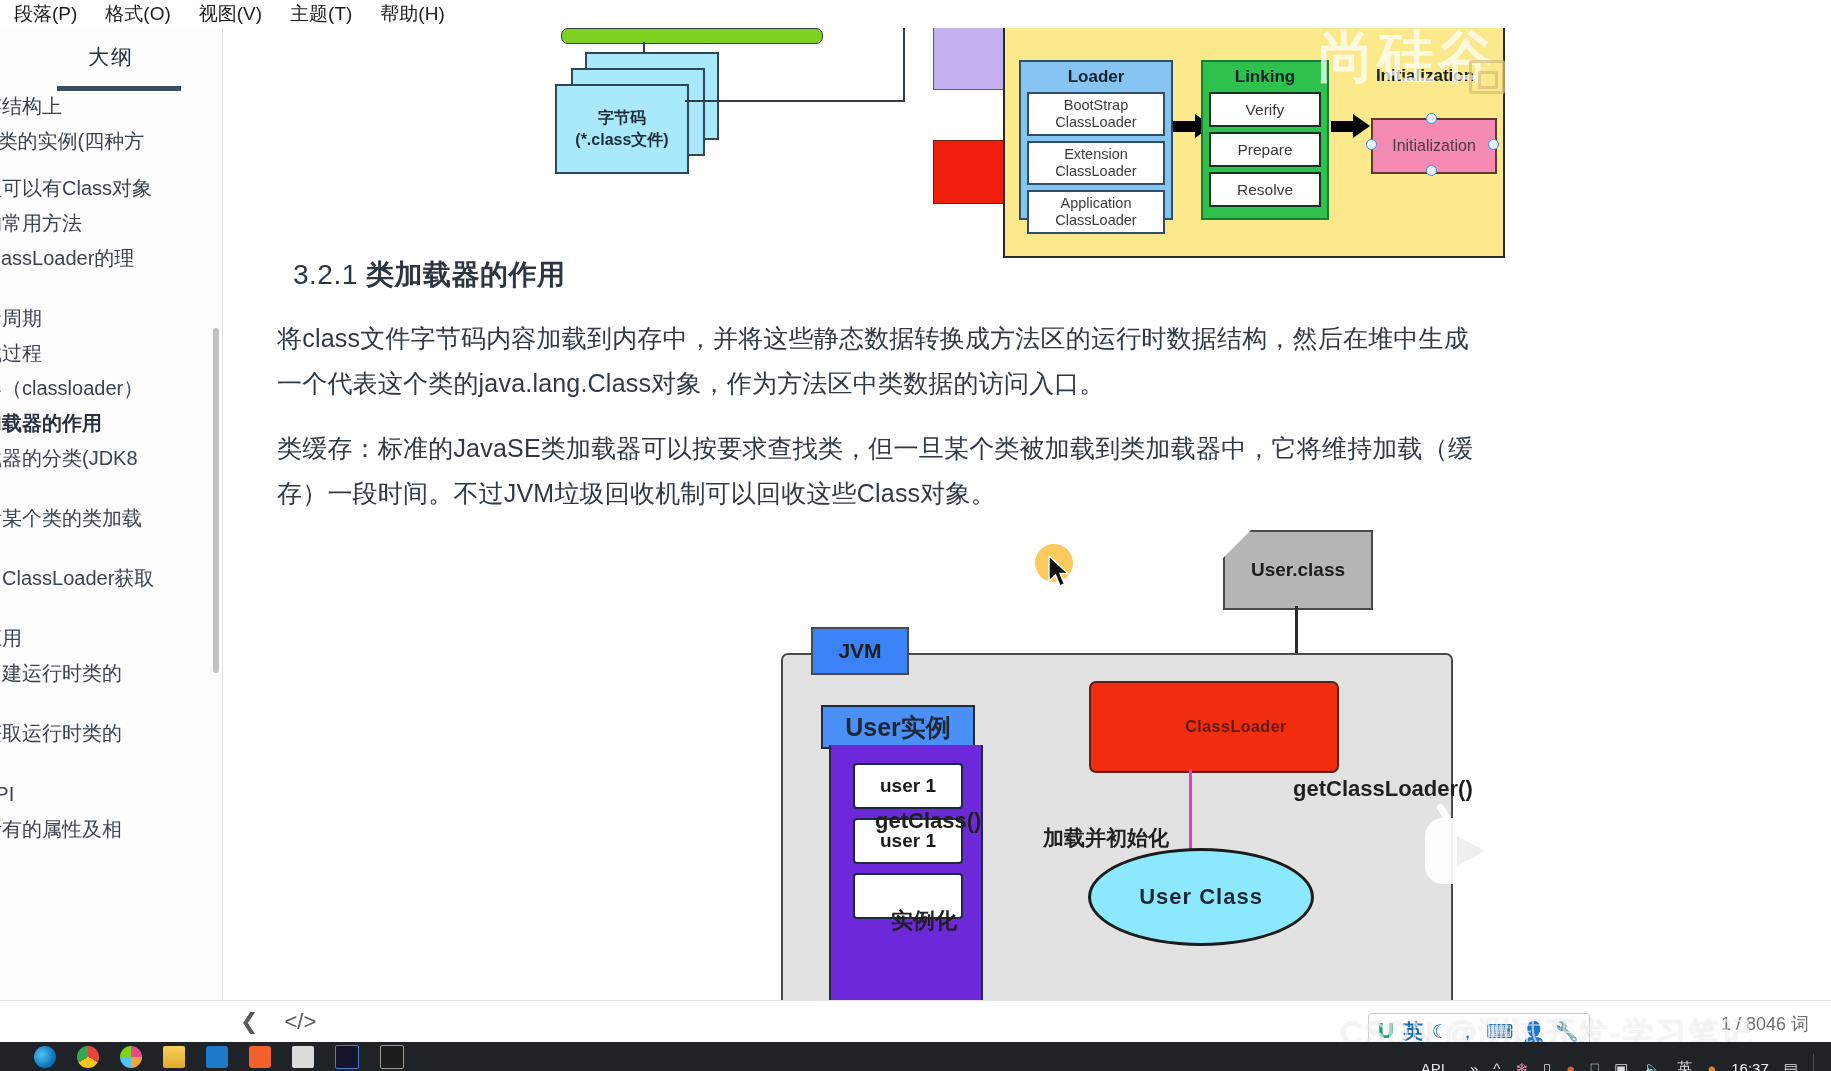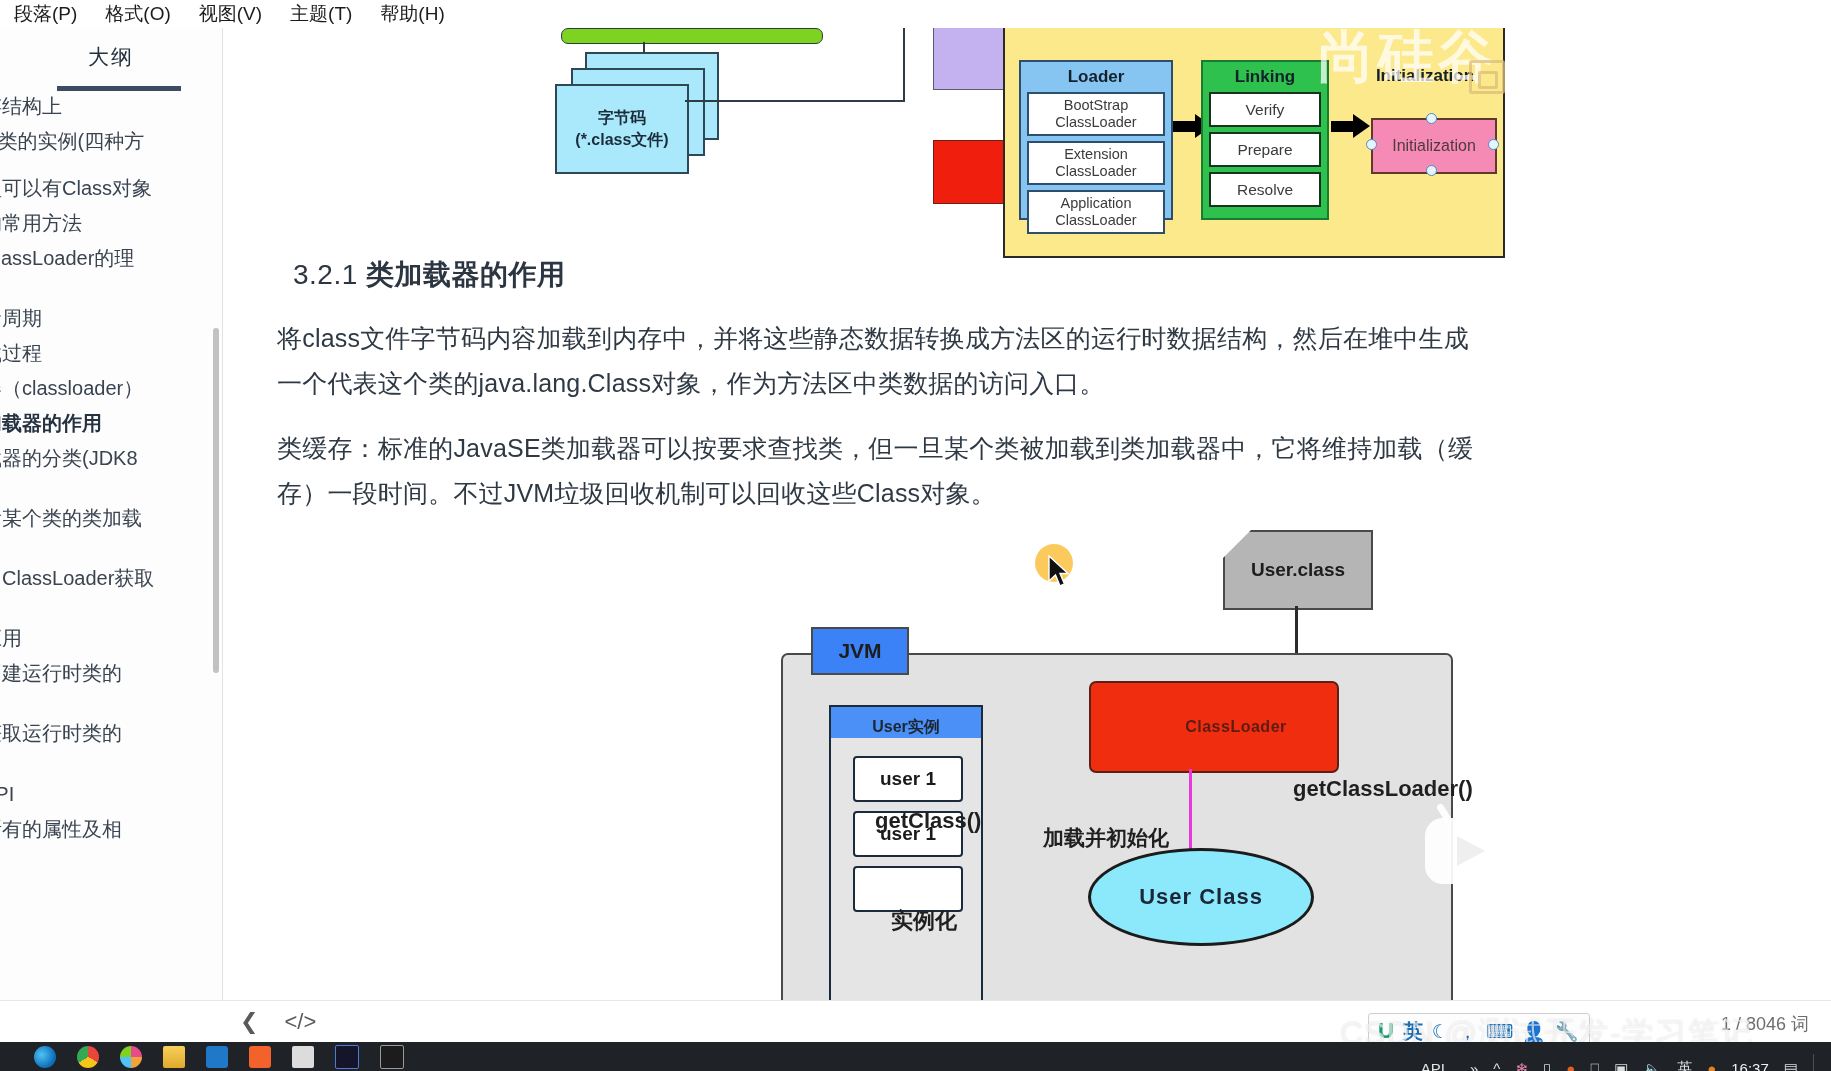--- a/index.html
+++ b/index.html
@@ -169,28 +169,28 @@
     position:absolute;left:228px;top:145px;width:668px;height:355px;
     background:#e2e2e2;border:2.5px solid #4a4a4a;border-radius:7px;
   }
   .jvm-tab{
     position:absolute;left:258px;top:119px;width:94px;height:44px;
     background:#3b82f6;border:2.5px solid #4a4a4a;
     display:flex;align-items:center;justify-content:center;
     font-size:21px;font-weight:bold;color:#1d1d1d;
   }
   .userinst{
-    position:absolute;left:276px;top:197px;width:150px;height:40px;
+    position:absolute;left:268px;top:197px;width:150px;height:40px;
     background:#4a90f7;border:2.5px solid #1b2b3b;
     display:flex;align-items:center;justify-content:center;
-    font-size:16px;font-weight:bold;color:#1d2633;
+    font-size:25px;font-weight:bold;color:#1d2633;
   }
   .userinst-body{
-    position:absolute;left:276px;top:230px;width:150px;height:263px;
-    background:#e5e5e5;border:2.5px solid #1b2b3b;border-top:none;
+    position:absolute;left:276px;top:237px;width:150px;height:263px;
+    background:#6d28d9;border:2.5px solid #1b2b3b;border-top:none;
   }
   .ubox{
     position:absolute;left:22px;width:106px;height:42px;background:#ffffff;
     border:2.5px solid #1b2b3b;border-radius:4px;
     display:flex;align-items:center;justify-content:center;
     font-size:19px;font-weight:bold;color:#1a1a1a;
   }
   .ub1{top:18px;}
   .ub2{top:73px;}
   .ub3{top:128px;}

